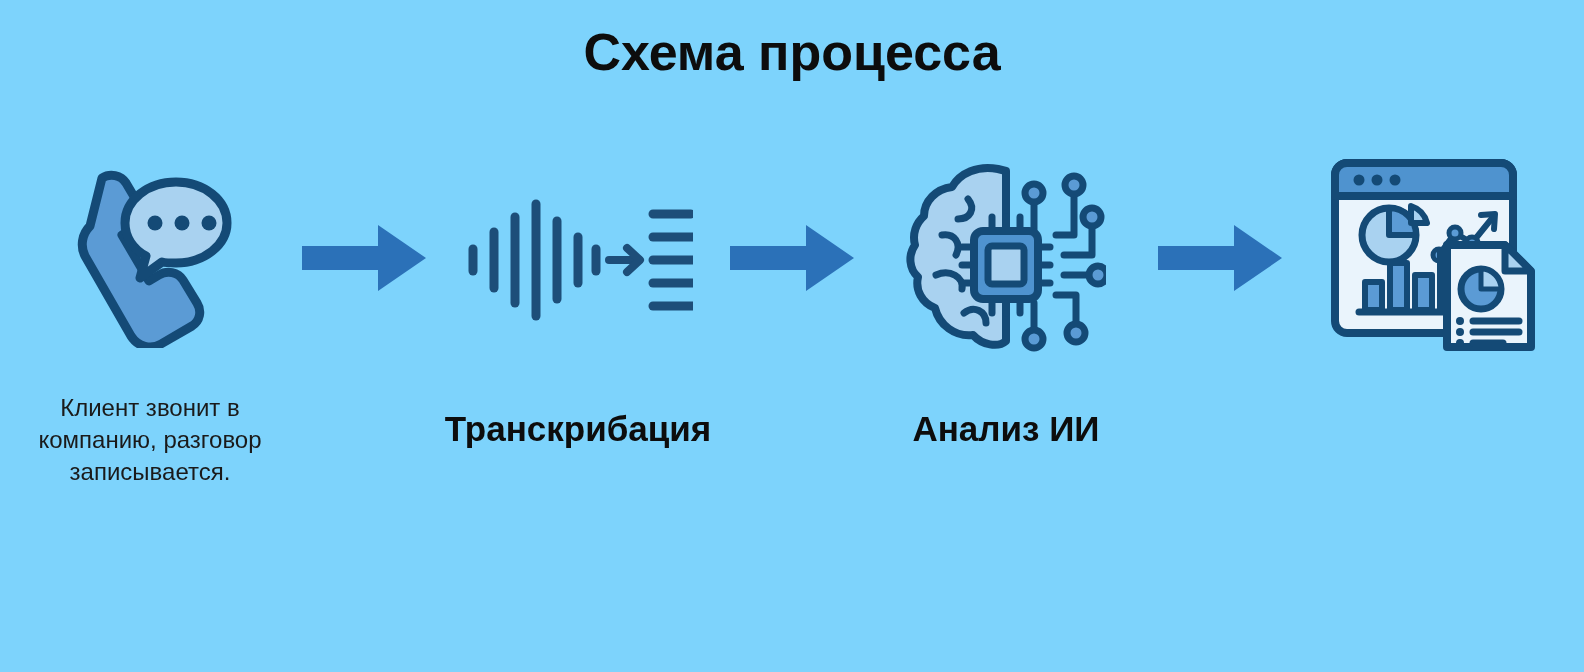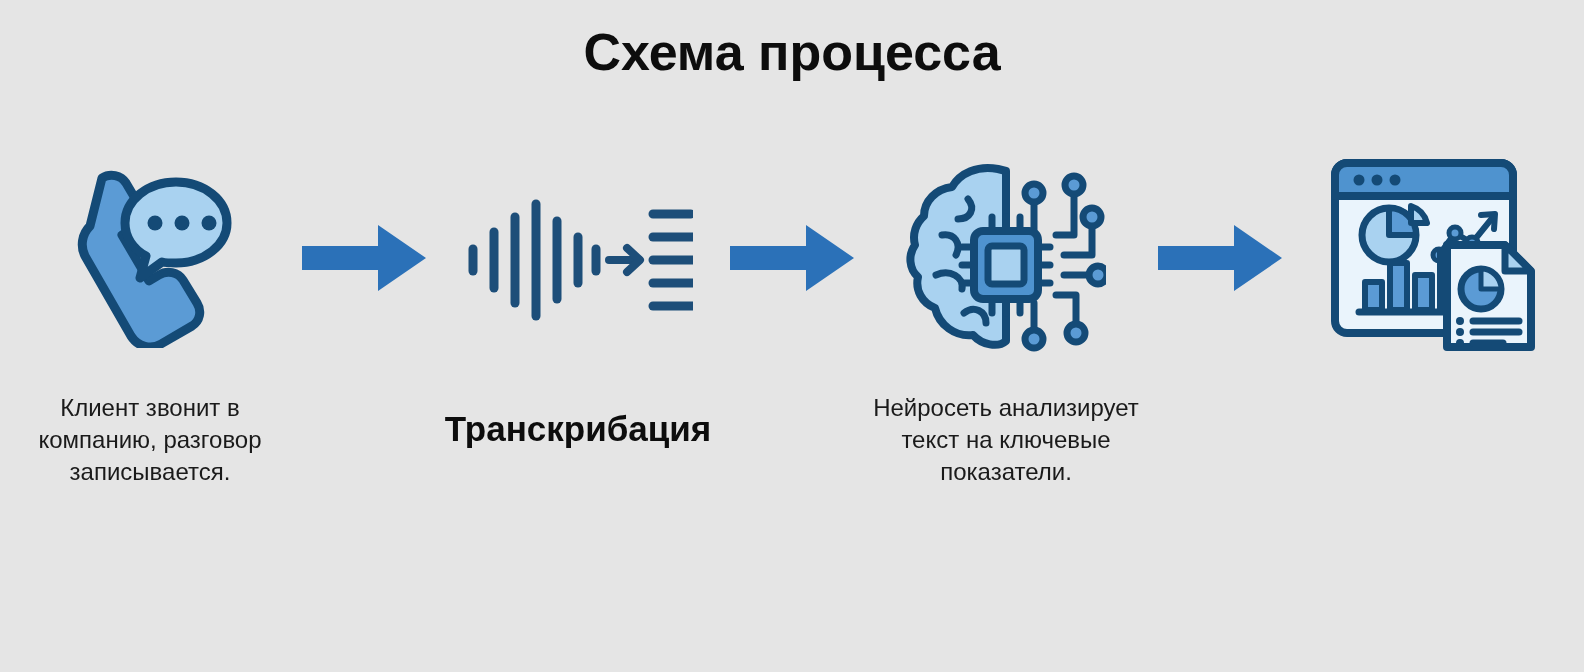--- a/index.html
+++ b/index.html
@@ -12,21 +12,21 @@
     height: 672px;
     font-family: "Liberation Sans", sans-serif;
     color: #111111;
     overflow: hidden;
   }
 
   .page {
     position: relative;
     width: 1584px;
     height: 672px;
-    background: #e5e5e5;
+    background: #7dd3fc;
     box-sizing: border-box;
   }
 
   .diagram-title {
     position: absolute;
     top: 22px;
     left: 0;
     width: 1584px;
     text-align: center;
     font-size: 52px;
@@ -210,21 +210,21 @@
             <line x1="70" y1="120" x2="56" y2="120"></line>
             <line x1="130" y1="84" x2="144" y2="84"></line>
             <line x1="130" y1="102" x2="144" y2="102"></line>
             <line x1="130" y1="120" x2="144" y2="120"></line>
           </g>
 
           <rect x="68" y="68" width="64" height="68" rx="9" fill="#4f93cf" stroke="#144a76" stroke-width="8"></rect>
           <rect x="82" y="83" width="36" height="38" rx="4" fill="#a9d2f0" stroke="#144a76" stroke-width="7"></rect>
         </svg>
       </div>
-      <div class="step-desc">Нейросеть анализирует текст на ключевые показатели.</div>
+      <div class="step-label">Анализ ИИ</div>
     </div>
 
     <div class="arrow-cell">
       <span>
         <svg width="124" height="66" viewBox="0 0 124 66">
           <path d="M0 21 L76 21 L76 0 L124 33 L76 66 L76 45 L0 45 Z" fill="#2b71b8"></path>
         </svg>
       </span>
     </div>
 

